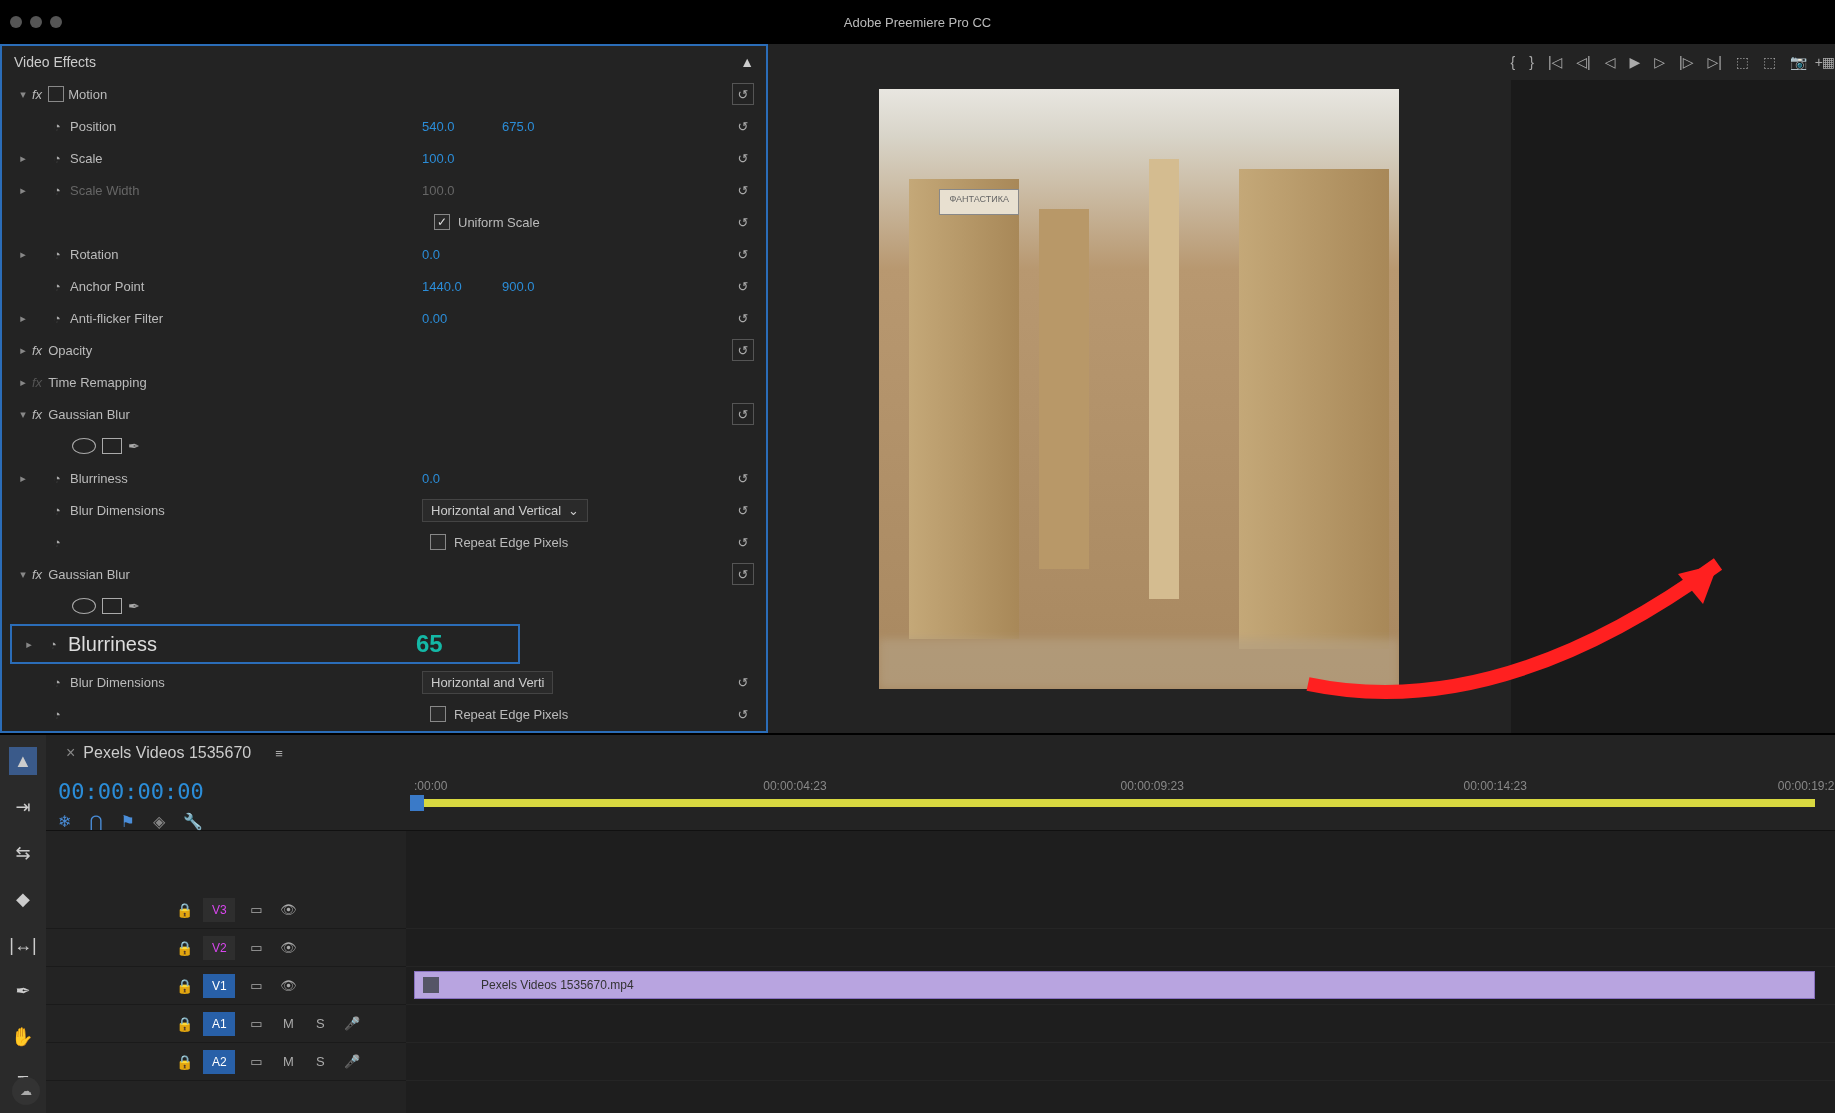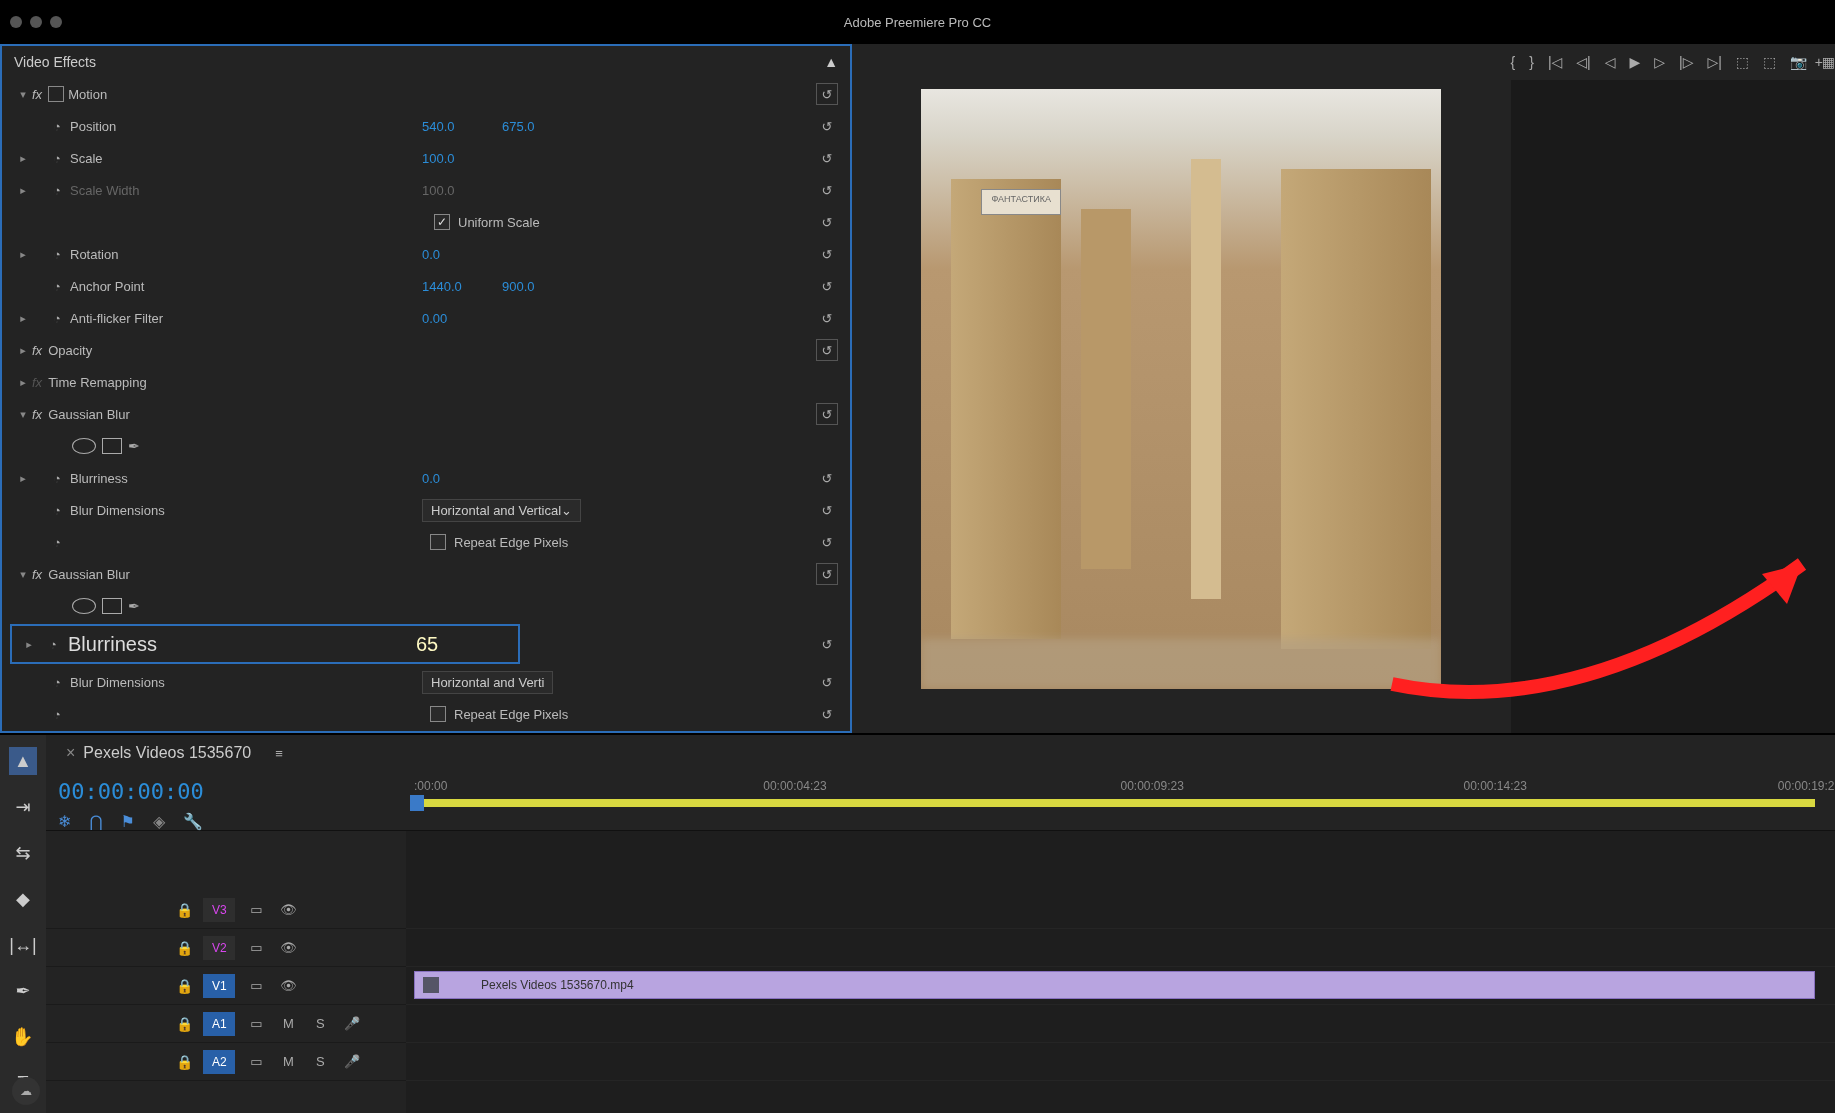--- a/index.html
+++ b/index.html
@@ -2,21 +2,21 @@
 <html><head>
 <meta charset="utf-8">
 <style>
 * { margin: 0; padding: 0; box-sizing: border-box; font-family: -apple-system, "Segoe UI", sans-serif; }
 body { background: #1a1a1a; color: #aaa; font-size: 13px; overflow: hidden; width: 1835px; height: 1113px; display: flex; flex-direction: column; }
 .titlebar { height: 44px; background: #000000; display: flex; align-items: center; justify-content: center; position: relative; }
 .traffic { position: absolute; left: 10px; display: flex; gap: 8px; }
 .traffic span { width: 12px; height: 12px; border-radius: 50%; background: #555; }
 .titlebar-text { color: #bbb; font-size: 13px; }
 .main { flex: 1; display: flex; }
-.effects-panel { width: 852px; background: #232323; border: 2px solid #2b6db8; position: relative; }
+.effects-panel { width: 768px; background: #232323; border: 2px solid #2b6db8; position: relative; }
 .panel-header { display: flex; justify-content: space-between; padding: 8px 12px; color: #ccc; font-size: 14px; }
 .row { display: flex; align-items: center; height: 32px; padding: 0 4px 0 12px; position: relative; }
 .chev { width: 18px; display: inline-flex; align-items: center; justify-content: center; color: #888; font-size: 11px; cursor: pointer; }
 .fx { font-style: italic; font-size: 13px; margin-right: 6px; color: #bbb; }
 .fx.dim { color: #555; }
 .sw { width: 14px; height: 14px; display: inline-flex; align-items: center; justify-content: center; margin-right: 6px; }
 .label { color: #bbb; flex: 0 0 auto; }
 .label.dim { color: #666; }
 .valcol { position: absolute; left: 420px; }
 .valcol2 { position: absolute; left: 500px; }
@@ -26,22 +26,22 @@
 .reset.box { border: 1px solid #555; }
 .icon-box { width: 16px; height: 16px; border: 1px solid #888; margin-right: 4px; }
 .checkbox { width: 16px; height: 16px; border: 1px solid #888; display: inline-flex; align-items: center; justify-content: center; margin-right: 8px; background: #2a2a2a; }
 .checkbox.checked::after { content: "✓"; color: #ddd; font-size: 12px; }
 .masks { display: flex; gap: 6px; padding-left: 58px; }
 .mask-ellipse { width: 24px; height: 16px; border: 1px solid #aaa; border-radius: 50%; }
 .mask-rect { width: 20px; height: 16px; border: 1px solid #aaa; }
 .mask-pen { font-size: 14px; color: #aaa; }
 .selected-row { border: 2px solid #2b6db8; margin: 2px 0; padding: 4px 8px; display: flex; align-items: center; height: 40px; position: relative; width: 510px; margin-left: 8px; }
 .selected-row .label { font-size: 20px; color: #ddd; }
-.selected-row .bigval { position: absolute; left: 404px; font-size: 20px; color: #fef9c3; }
-.dropdown { background: #2a2a2a; border: 1px solid #444; padding: 3px 8px; color: #ccc; font-size: 13px; display: inline-flex; align-items: center; gap: 0; }
+.selected-row .bigval { position: absolute; left: 404px; font-size: 24px; color: #14b8a6; font-weight: bold; }
+.dropdown { background: #2a2a2a; border: 1px solid #444; padding: 3px 8px; color: #ccc; font-size: 13px; display: inline-flex; align-items: center; gap: 7px; }
 .right-side { flex: 1; display: flex; flex-direction: row; }
 .preview-area { flex: 1; background: #232323; position: relative; display: flex; align-items: center; justify-content: center; }
 .preview-frame { width: 520px; height: 600px; position: relative; background: linear-gradient(180deg, #e8e6e0 0%, #d8d4c8 8%, #b89870 30%, #a88860 100%); overflow: hidden; }
 .shelf { position: absolute; background: linear-gradient(90deg, #c4a878, #a88858); }
 .annotation-arrow { position: absolute; top: 480px; left: 530px; width: 520px; height: 200px; pointer-events: none; }
 .preview-status { height: 32px; background: #232323; display: flex; align-items: center; padding: 0 12px; font-size: 12px; color: #888; justify-content: space-between; }
 .transport { height: 36px; background: #232323; display: flex; align-items: center; justify-content: center; gap: 14px; position: relative; }
 .transport span { color: #aaa; font-size: 14px; cursor: pointer; }
 .add-btn { position: absolute; right: 12px; font-size: 18px; color: #aaa; }
 .ruler-bar { height: 18px; border-top: 1px solid #444; background: #232323; }

